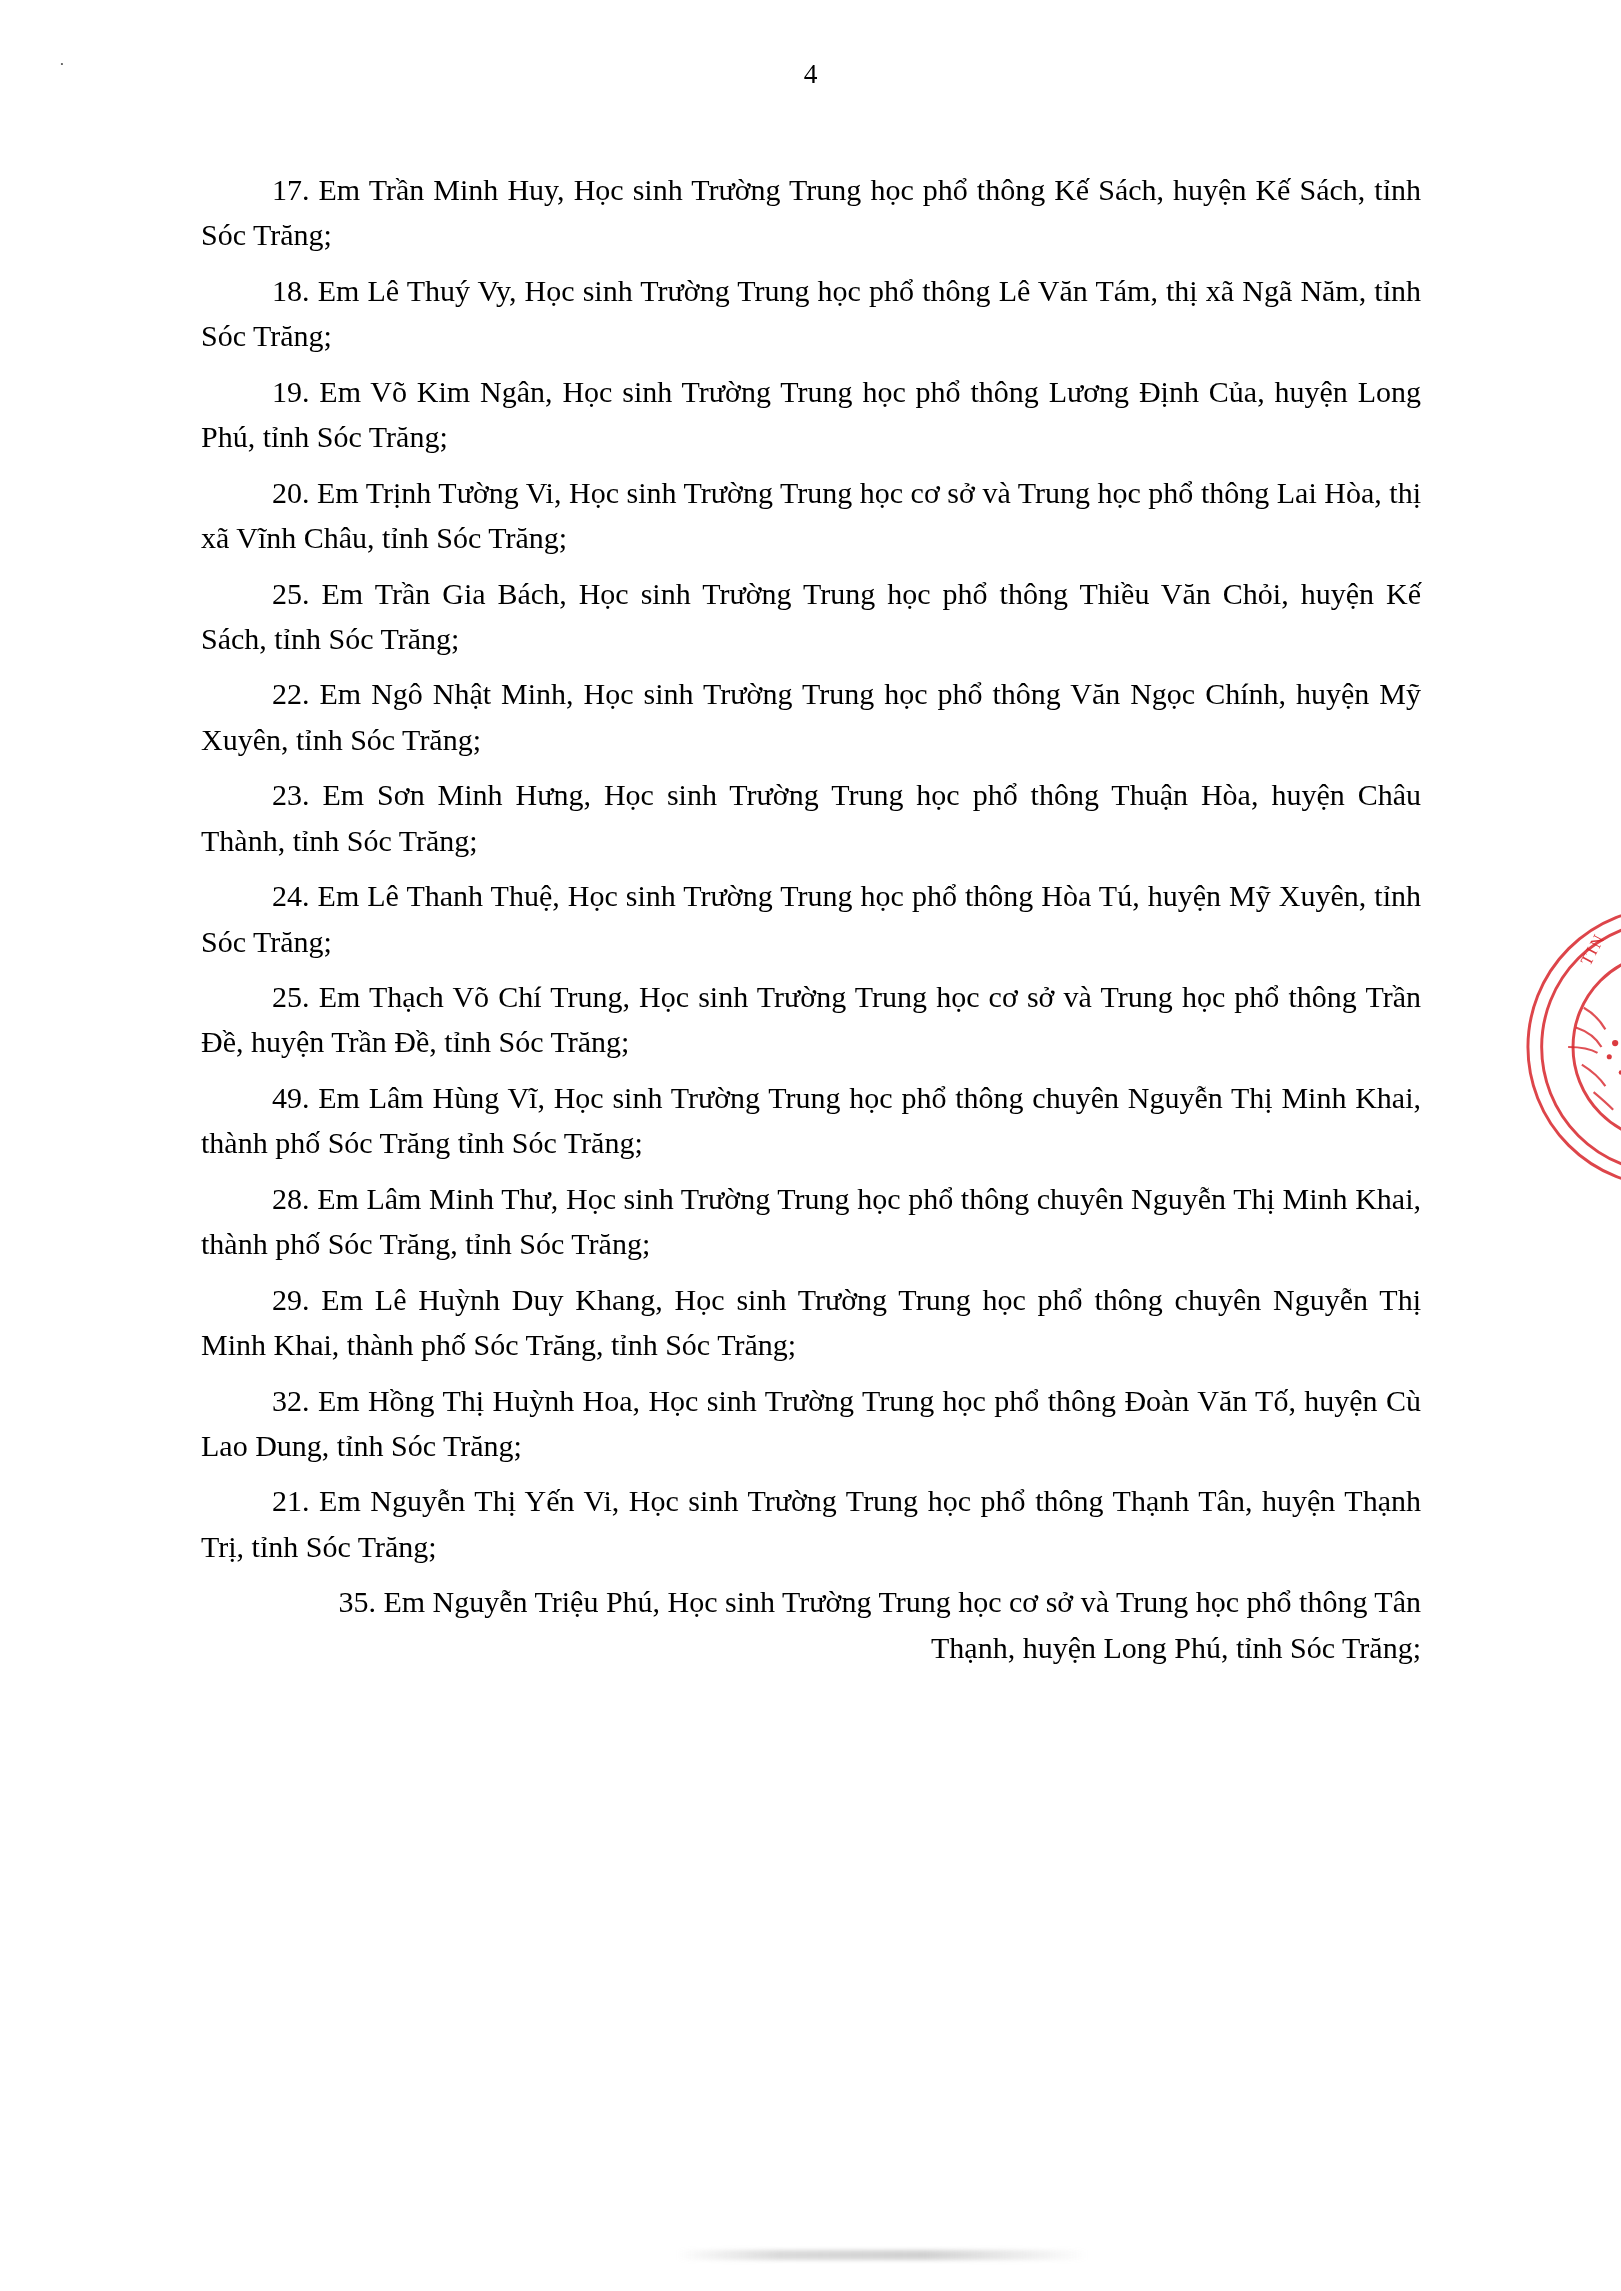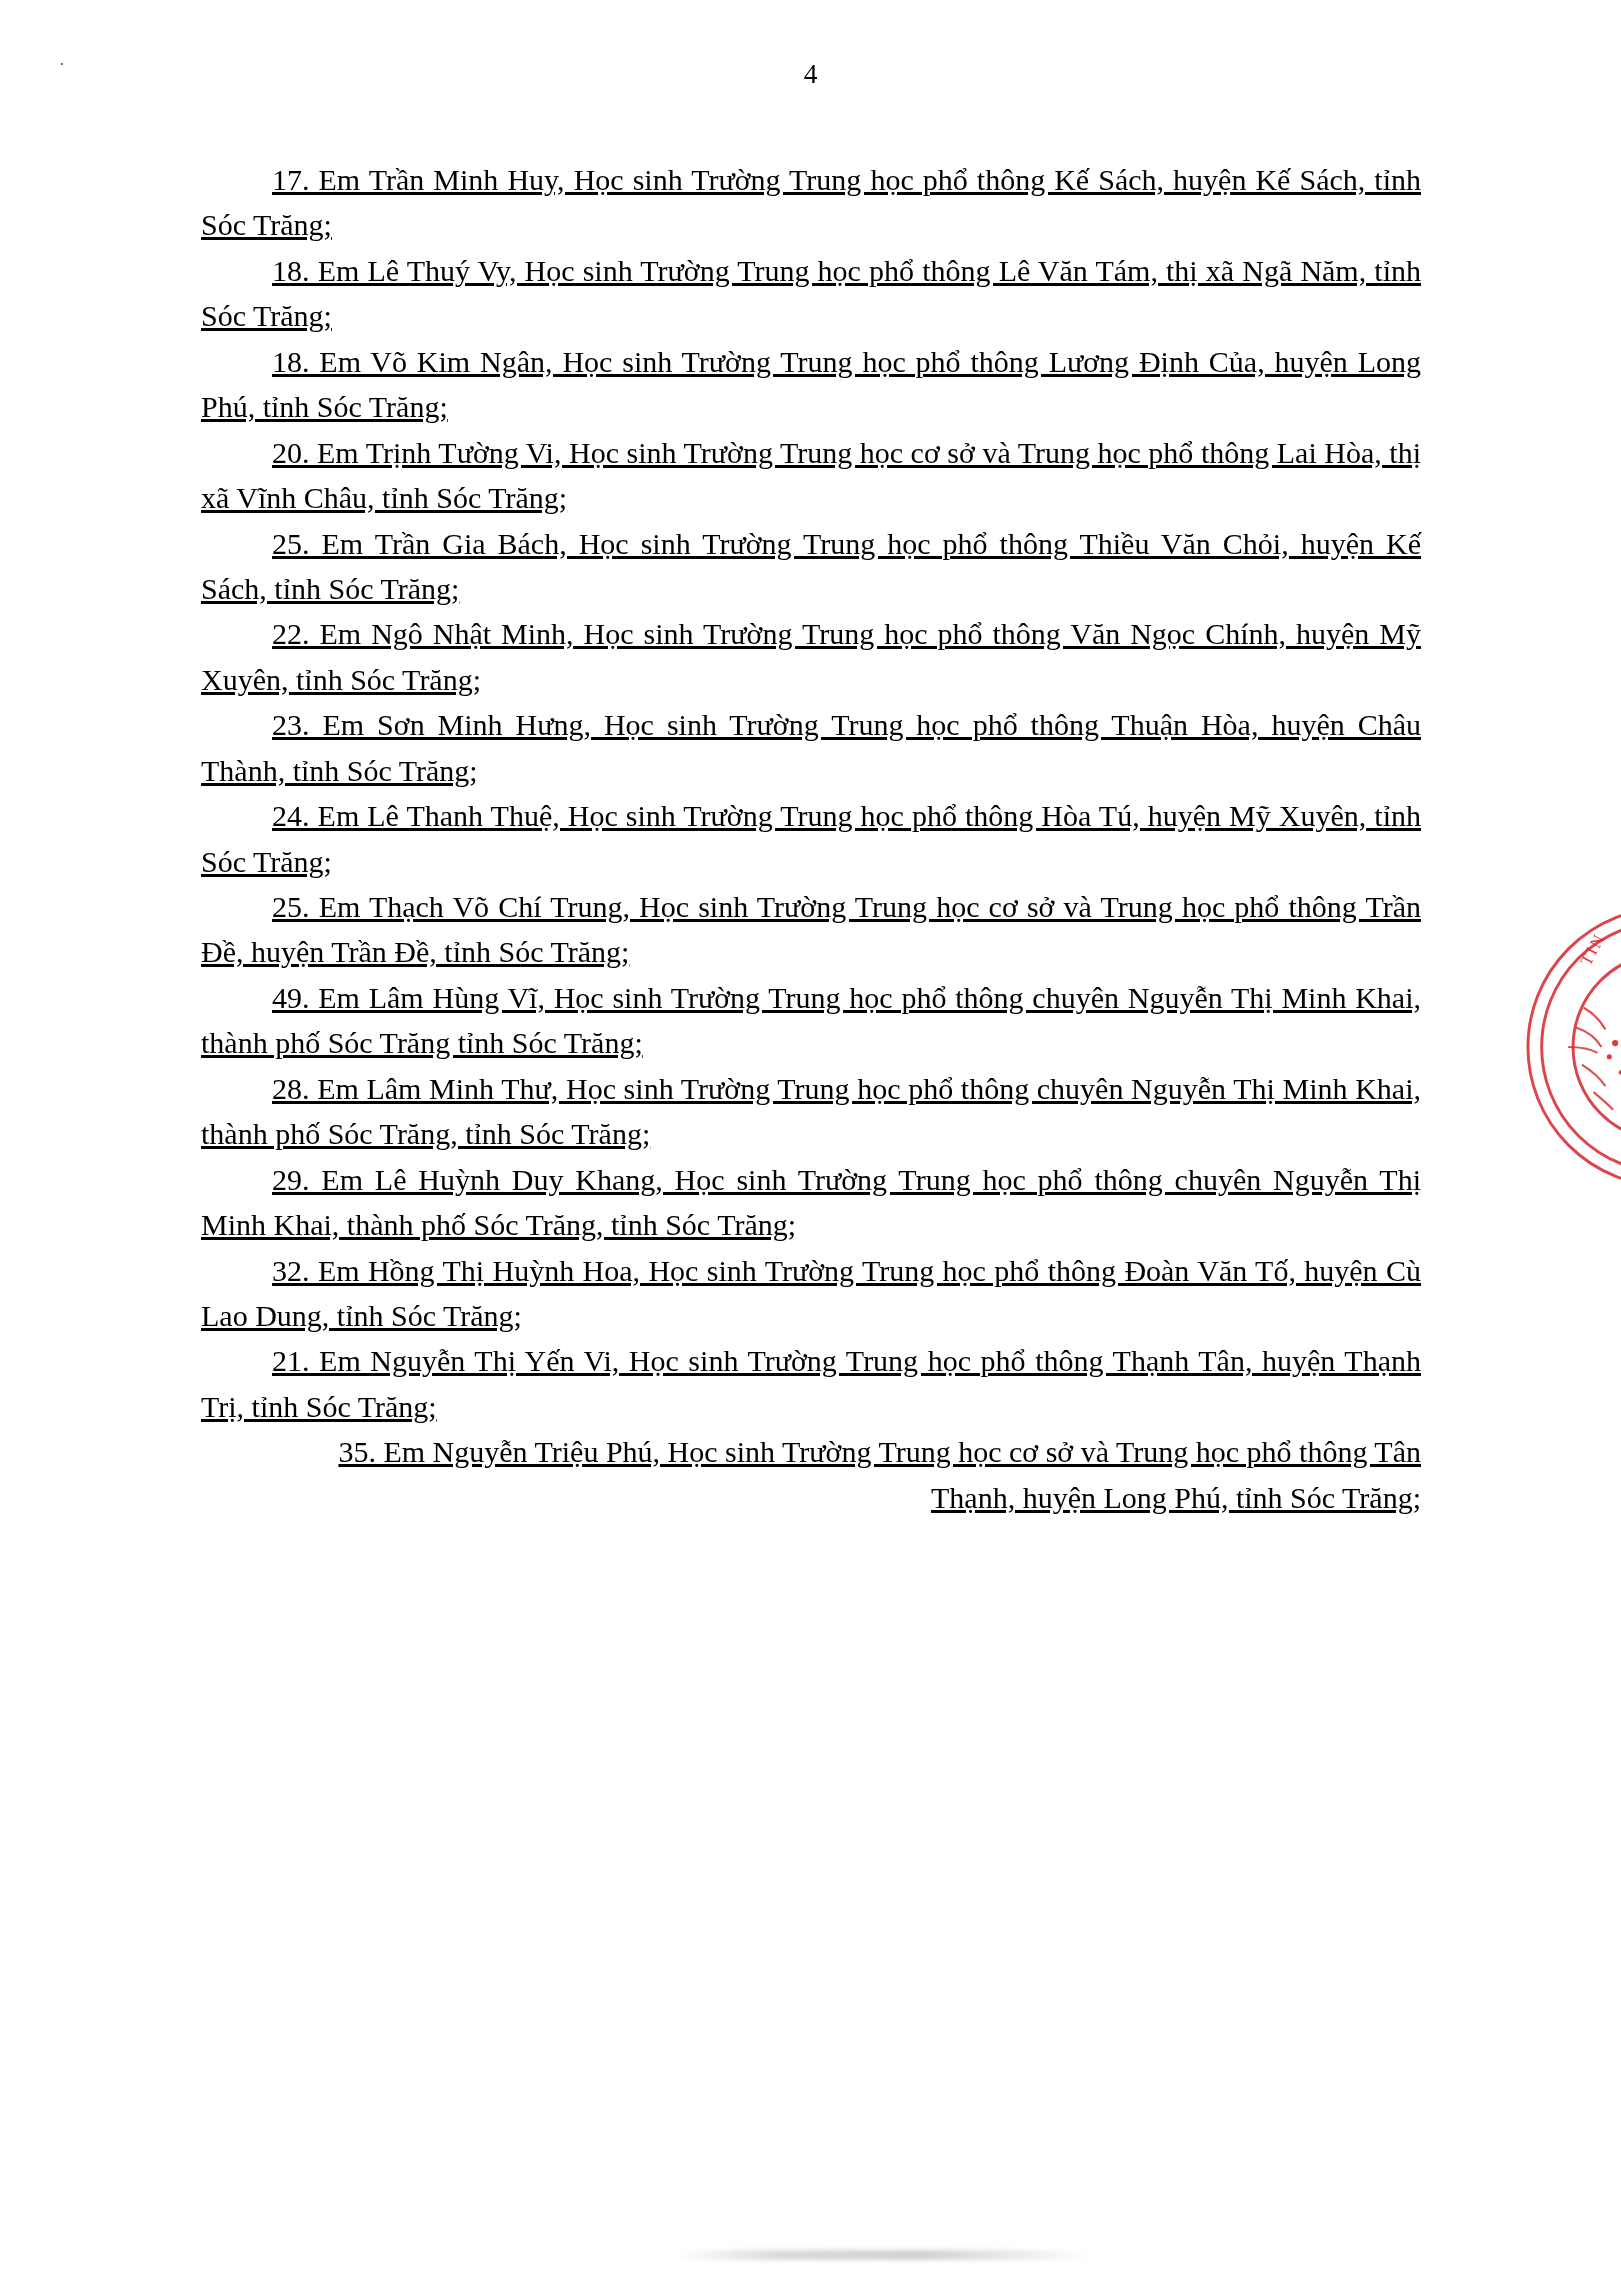--- a/index.html
+++ b/index.html
@@ -29,24 +29,23 @@
     position: absolute;
     top: 157px;
     left: 201px;
     width: 1220px;
     font-size: 30px;
     line-height: 1.515;
     text-align: justify;
     text-justify: inter-word;
   }
   .para {
-    margin: 0 0 0 0;
+    margin: 10px 0 0 0;
     text-indent: 71px;
     text-align: justify;
-    text-decoration: underline;
   }
   .para:last-child {
     text-align: right;
   }
   
   .stamp {
     position: absolute;
     left: 1525px;
     top: 900px;
     width: 147px;
@@ -81,21 +80,21 @@
 
 <div class="page">
 
   <div class="marginal-mark">·</div>
 
   <div class="page-number">4</div>
 
   <div class="body-text">
     <p class="para">17. Em Trần Minh Huy, Học sinh Trường Trung học phổ thông Kế Sách, huyện Kế Sách, tỉnh Sóc Trăng;</p>
     <p class="para">18. Em Lê Thuý Vy, Học sinh Trường Trung học phổ thông Lê Văn Tám, thị xã Ngã Năm, tỉnh Sóc Trăng;</p>
-    <p class="para">18. Em Võ Kim Ngân, Học sinh Trường Trung học phổ thông Lương Định Của, huyện Long Phú, tỉnh Sóc Trăng;</p>
+    <p class="para">19. Em Võ Kim Ngân, Học sinh Trường Trung học phổ thông Lương Định Của, huyện Long Phú, tỉnh Sóc Trăng;</p>
     <p class="para">20. Em Trịnh Tường Vi, Học sinh Trường Trung học cơ sở và Trung học phổ thông Lai Hòa, thị xã Vĩnh Châu, tỉnh Sóc Trăng;</p>
     <p class="para">25. Em Trần Gia Bách, Học sinh Trường Trung học phổ thông Thiều Văn Chỏi, huyện Kế Sách, tỉnh Sóc Trăng;</p>
     <p class="para">22. Em Ngô Nhật Minh, Học sinh Trường Trung học phổ thông Văn Ngọc Chính, huyện Mỹ Xuyên, tỉnh Sóc Trăng;</p>
     <p class="para">23. Em Sơn Minh Hưng, Học sinh Trường Trung học phổ thông Thuận Hòa, huyện Châu Thành, tỉnh Sóc Trăng;</p>
     <p class="para">24. Em Lê Thanh Thuệ, Học sinh Trường Trung học phổ thông Hòa Tú, huyện Mỹ Xuyên, tỉnh Sóc Trăng;</p>
     <p class="para">25. Em Thạch Võ Chí Trung, Học sinh Trường Trung học cơ sở và Trung học phổ thông Trần Đề, huyện Trần Đề, tỉnh Sóc Trăng;</p>
     <p class="para">49. Em Lâm Hùng Vĩ, Học sinh Trường Trung học phổ thông chuyên Nguyễn Thị Minh Khai, thành phố Sóc Trăng tỉnh Sóc Trăng;</p>
     <p class="para">28. Em Lâm Minh Thư, Học sinh Trường Trung học phổ thông chuyên Nguyễn Thị Minh Khai, thành phố Sóc Trăng, tỉnh Sóc Trăng;</p>
     <p class="para">29. Em Lê Huỳnh Duy Khang, Học sinh Trường Trung học phổ thông chuyên Nguyễn Thị Minh Khai, thành phố Sóc Trăng, tỉnh Sóc Trăng;</p>
     <p class="para">32. Em Hồng Thị Huỳnh Hoa, Học sinh Trường Trung học phổ thông Đoàn Văn Tố, huyện Cù Lao Dung, tỉnh Sóc Trăng;</p>

